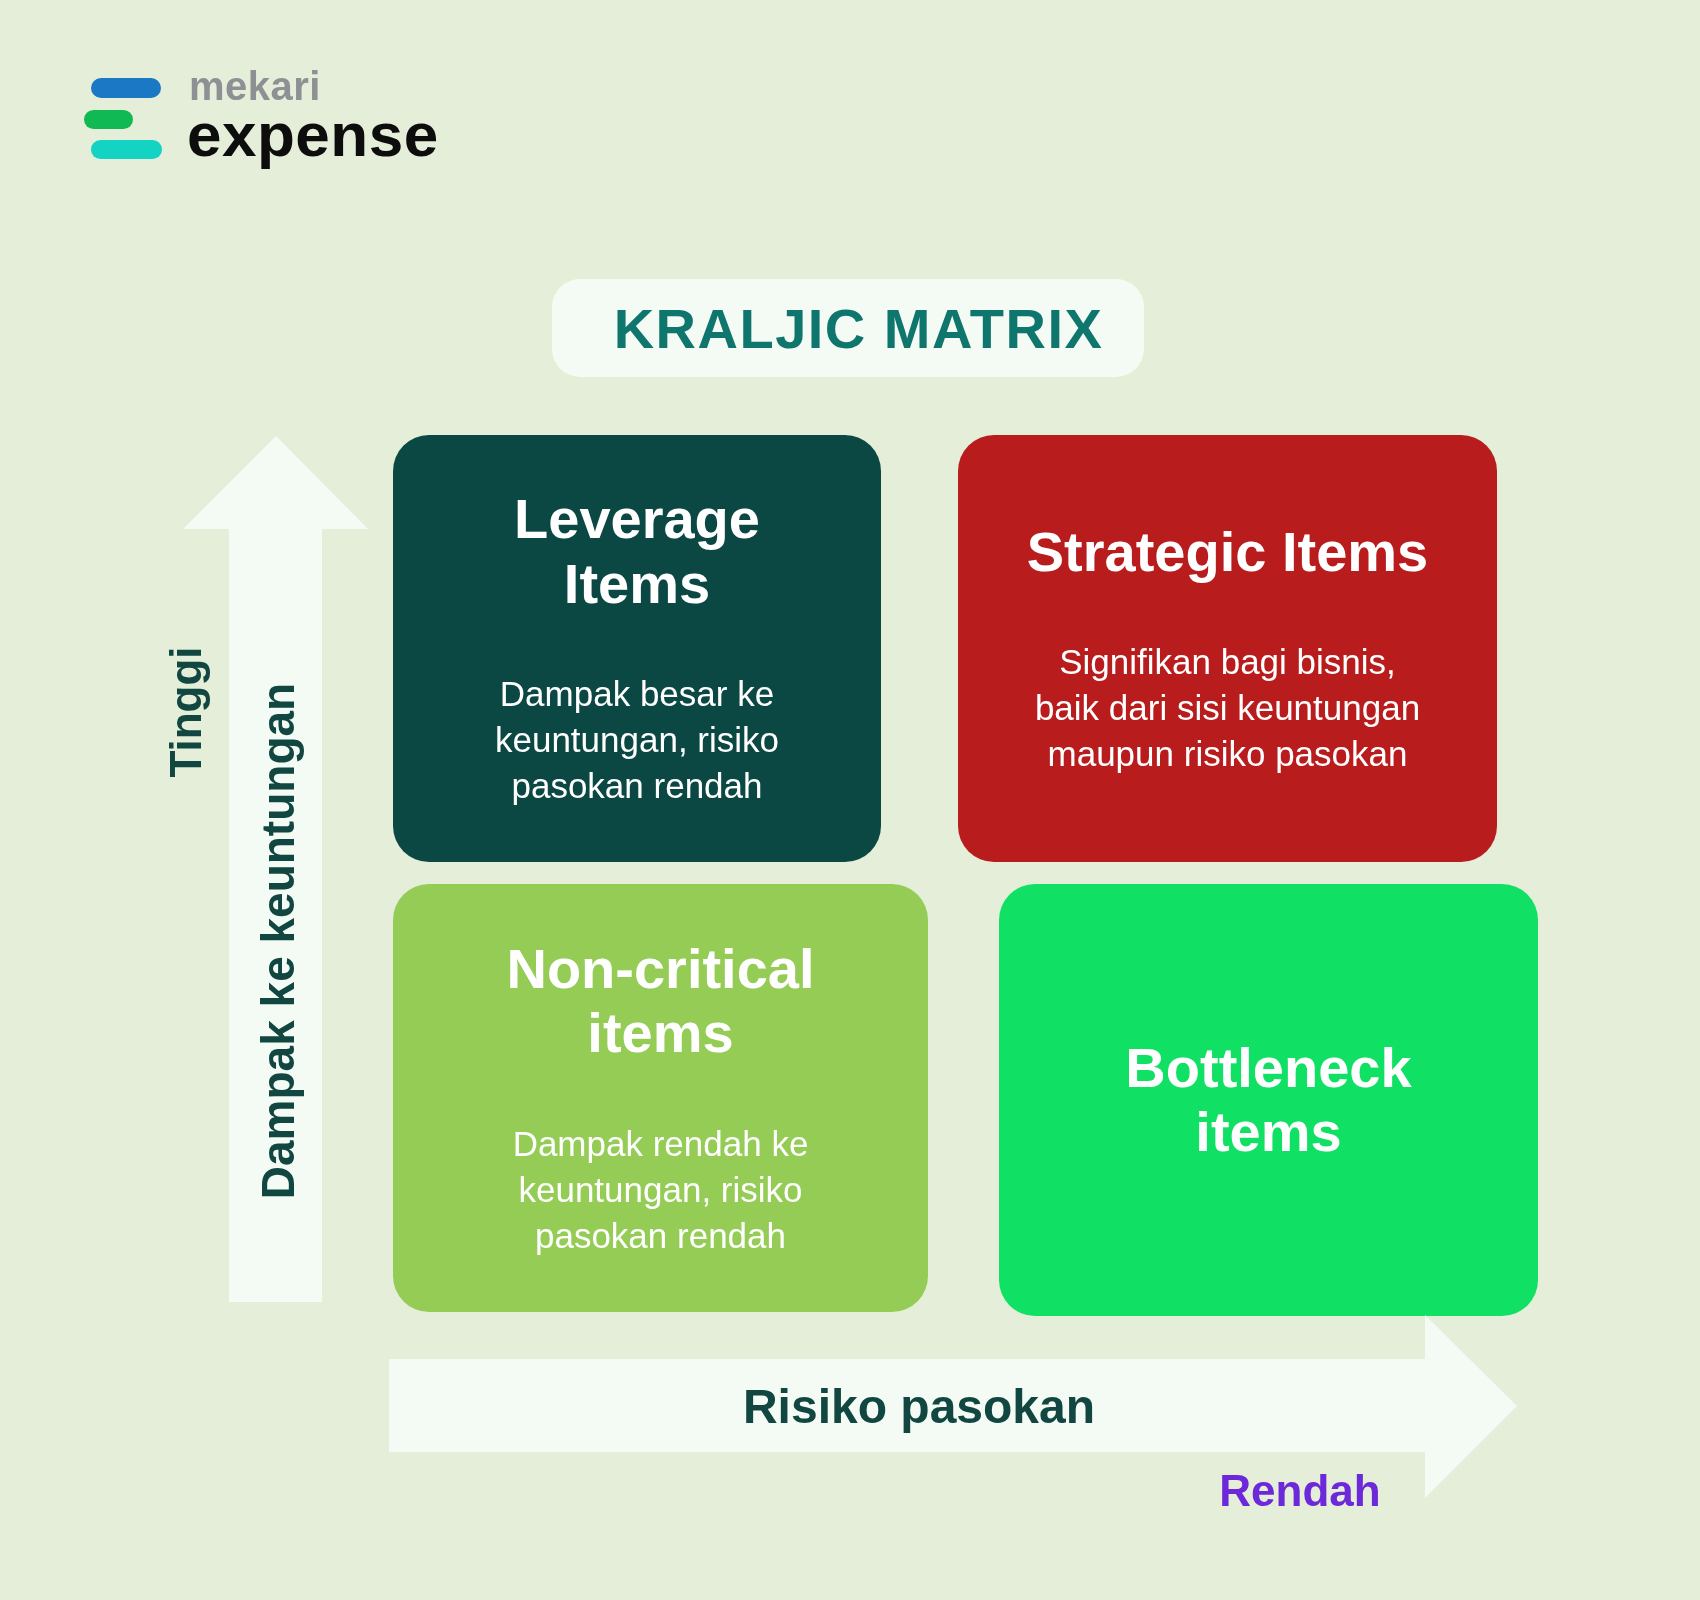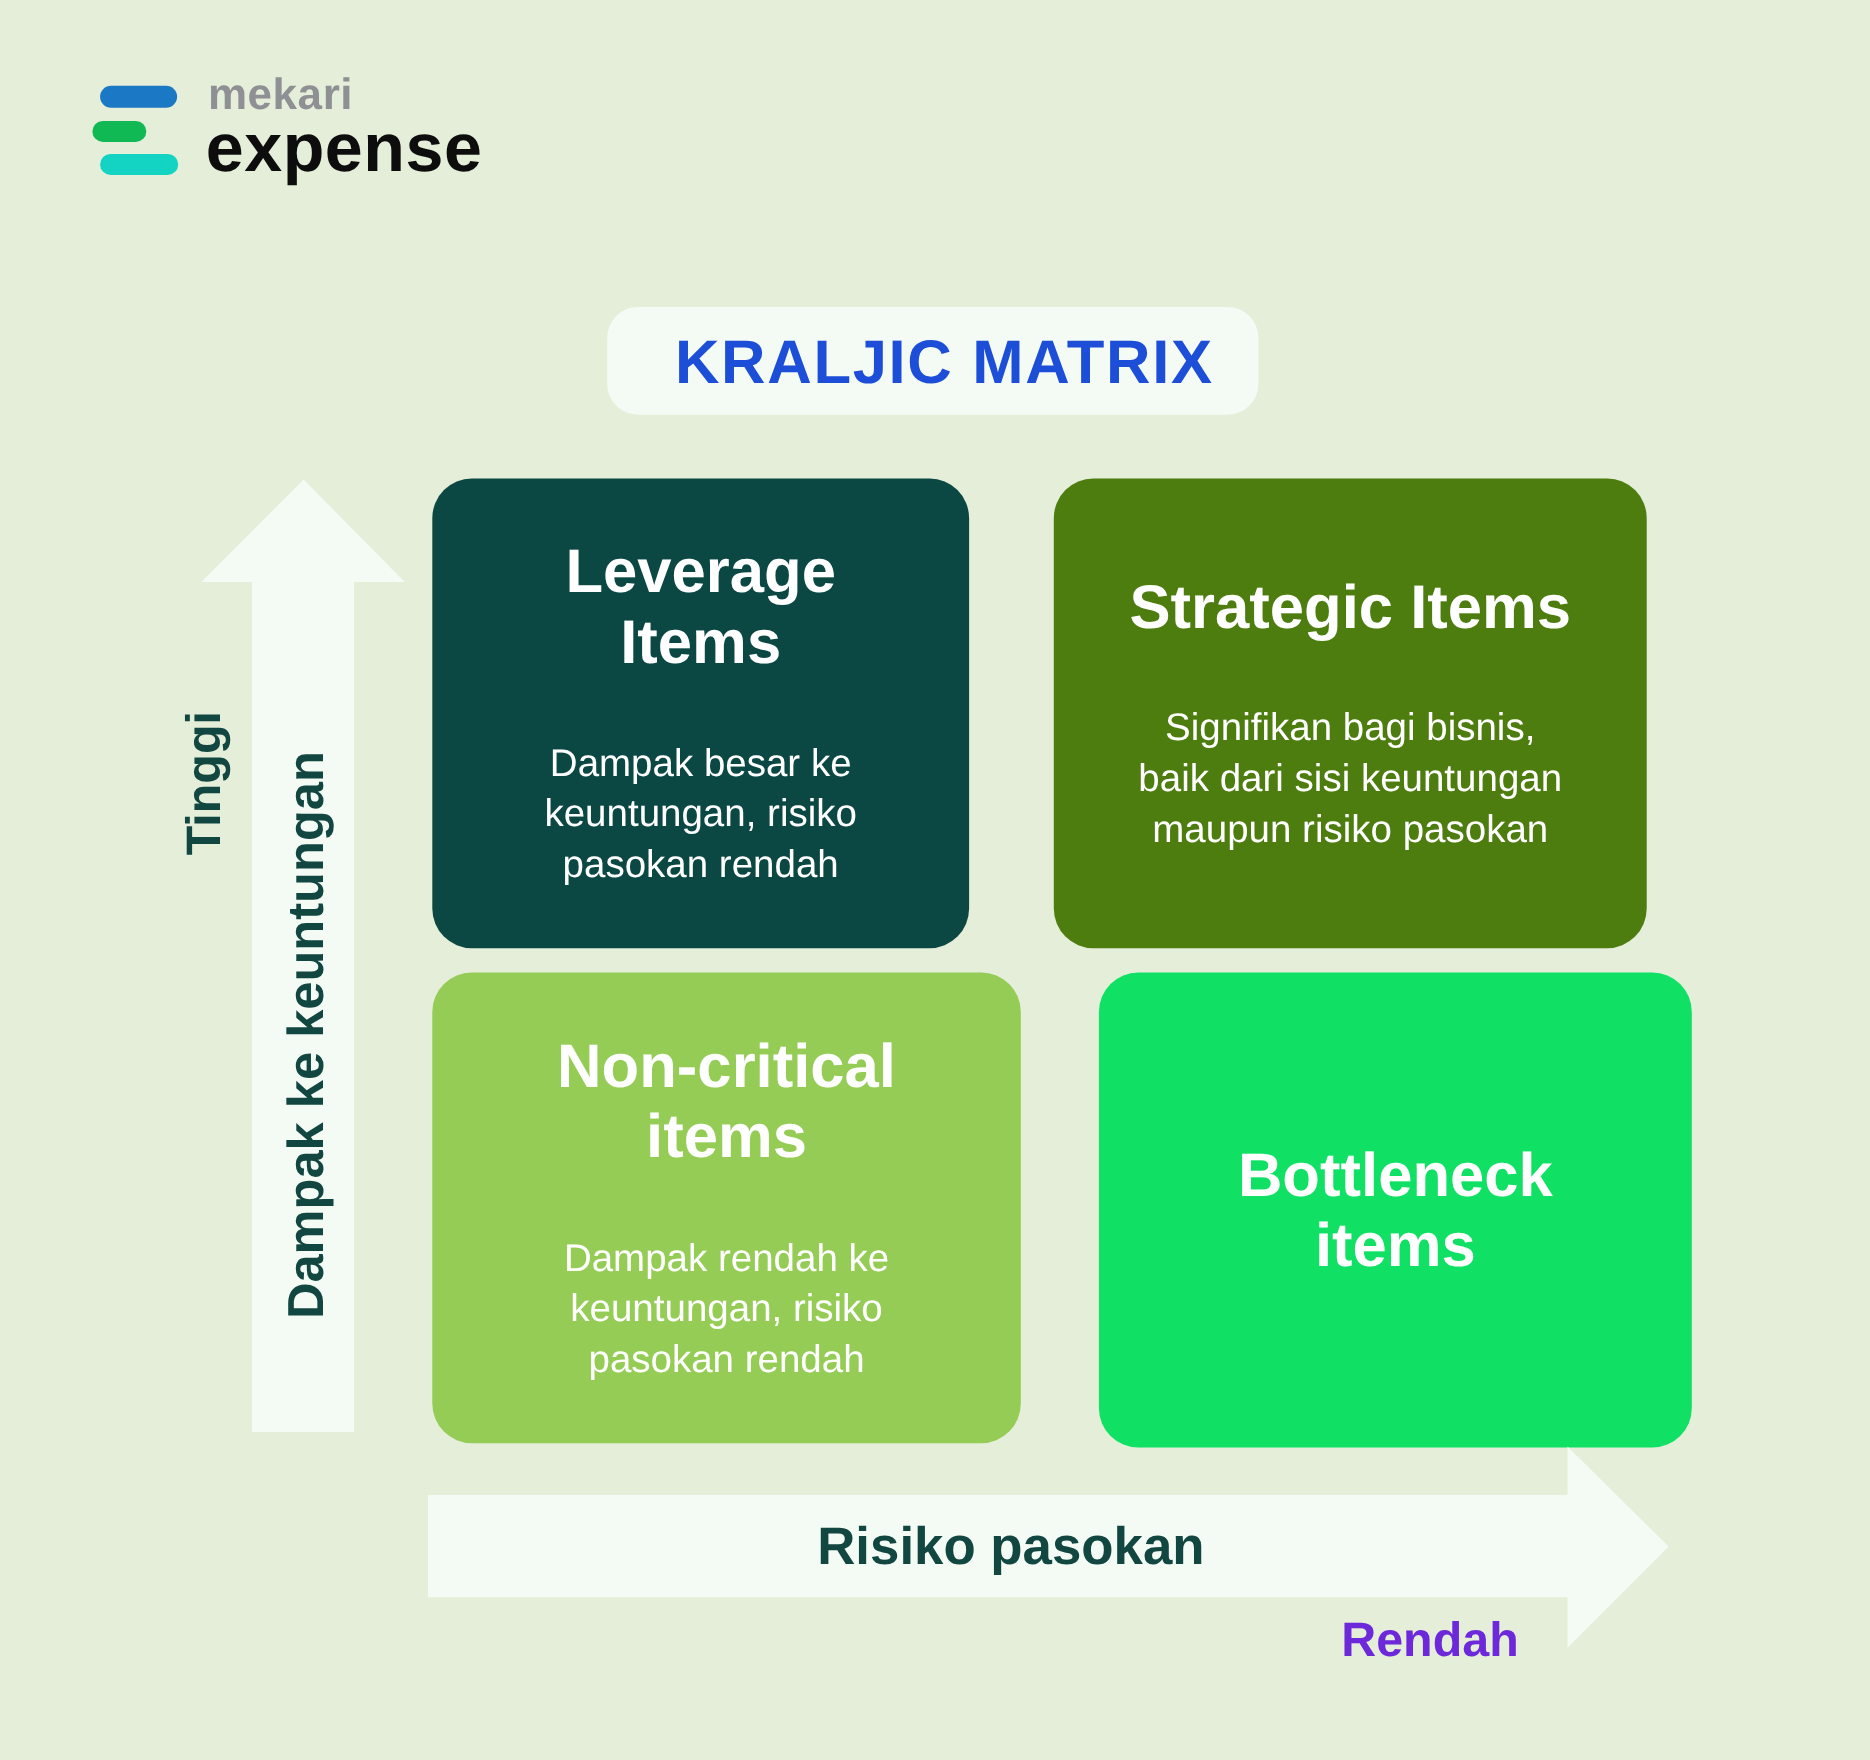--- a/index.html
+++ b/index.html
@@ -88,38 +88,38 @@
 
   <div class="logo">
     <div class="logo-bar bar-blue" style="background-color: rgb(27, 120, 196);"></div>
     <div class="logo-bar bar-green" style="background-color: rgb(16, 185, 84);"></div>
     <div class="logo-bar bar-teal" style="background-color: rgb(19, 211, 194);"></div>
     <div class="brand-mekari" style="color: rgb(142, 144, 148); text-align: right;">mekari</div>
     <div class="brand-expense" style="color: rgb(13, 13, 13);">expense</div>
   </div>
 
   <div class="title-box" style="background-color: rgb(244, 250, 244);">
-    <span class="title-text" style="color: #1d4ed8; margin-left: 21px;">KRALJIC MATRIX</span>
+    <span class="title-text" style="color: #0f766e; margin-left: 21px;">KRALJIC MATRIX</span>
   </div>
 
   <svg class="y-arrow" width="185" height="866" viewBox="0 0 185 866">
     <polygon points="93,0 185,93 139,93 139,866 46,866 46,93 0,93" fill="#f4faf4"></polygon>
   </svg>
   <div class="y-high-label" style="color: rgb(18, 71, 65);">Tinggi</div>
   <div class="y-axis-label" style="color: rgb(18, 71, 65);">Dampak ke keuntungan</div>
 
   <div class="quad quad-tl" style="background-color: rgb(12, 72, 67);">
     <div class="q-title">Leverage
 Items</div>
     <div class="q-desc">Dampak besar ke
 keuntungan, risiko
 pasokan rendah</div>
   </div>
 
-  <div class="quad quad-tr" style="background-color: #4d7c0f;">
+  <div class="quad quad-tr" style="background-color: #b91c1c;">
     <div class="q-title">Strategic Items</div>
     <div class="q-desc">Signifikan bagi bisnis,
 baik dari sisi keuntungan
 maupun risiko pasokan</div>
   </div>
 
   <div class="quad quad-bl" style="background-color: rgb(149, 204, 86);">
     <div class="q-title">Non-critical
 items</div>
     <div class="q-desc">Dampak rendah ke

